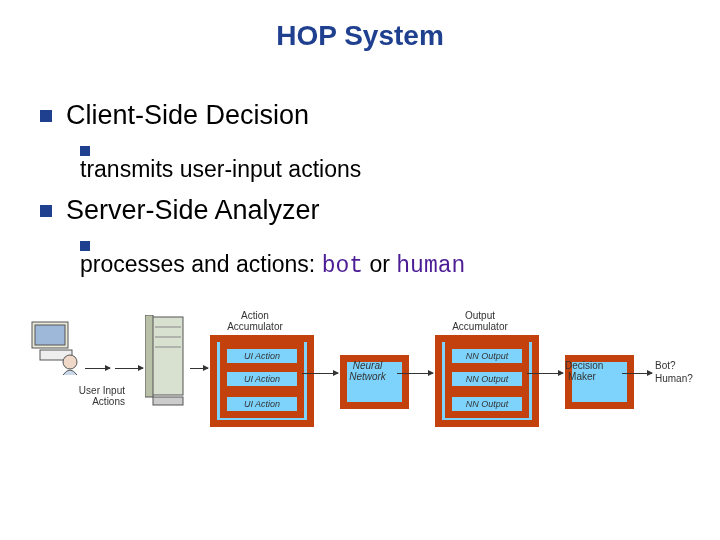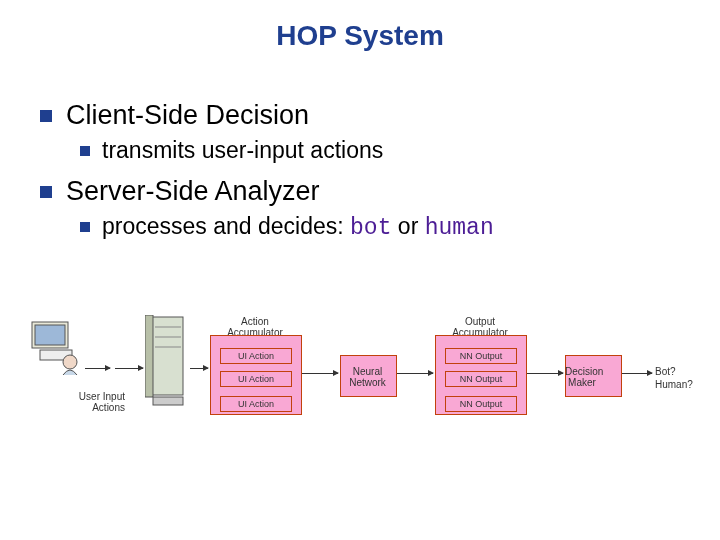--- a/index.html
+++ b/index.html
@@ -2,28 +2,28 @@
 <html><head>
 <meta charset="utf-8">
 <style>
   html,body{margin:0;padding:0;width:720px;height:540px;background:#fff;font-family:Arial,Helvetica,sans-serif;}
   .slide{position:relative;width:720px;height:540px;}
   .title{position:absolute;top:20px;left:0;width:720px;text-align:center;font-size:28px;font-weight:bold;color:#1f3f8f;}
   .bullets{position:absolute;top:100px;left:40px;width:640px;}
   .b1{display:flex;align-items:flex-start;margin-bottom:6px;}
   .b1 .sq{width:12px;height:12px;background:#1f3f8f;margin-top:10px;margin-right:14px;flex:none;}
   .b1 .txt{font-size:27px;color:#000;}
-  .b2{display:flex;align-items:flex-start;margin-left:40px;margin-bottom:12px;}
+  .b2{display:flex;align-items:flex-start;margin-left:40px;margin-bottom:12px;flex-direction:column;}
   .b2 .sq{width:10px;height:10px;background:#1f3f8f;margin-top:9px;margin-right:12px;flex:none;}
   .b2 .txt{font-size:23px;color:#000;}
   .red{color:#4c1d95;font-family:'Courier New',monospace;}
   .diagram{position:absolute;top:310px;left:30px;width:660px;height:160px;}
   .diagram *{position:absolute;}
-  .lbl{font-size:10px;color:#333;text-align:center;line-height:1.1;margin-top:6px;}
-  .box{border:1px solid #c2410c;background:#f9a8d4;}
+  .lbl{font-size:10px;color:#333;text-align:center;line-height:1.1;}
+  .box{border:7px solid #c2410c;background:#7dd3fc;font-style:italic;}
   .small{font-size:9px;}
   .arrow-h{height:1px;background:#333;}
   .arrow-h::after{content:"";position:absolute;right:-1px;top:-3px;border-left:6px solid #333;border-top:3.5px solid transparent;border-bottom:3.5px solid transparent;}
 </style>
 </head>
 <body>
 
 <div class="slide">
   <div class="title">HOP System</div>
 
@@ -36,21 +36,21 @@
       <div class="sq"></div>
       <div class="txt">transmits user-input actions</div>
     </div>
     <div class="b1">
       <div class="sq"></div>
       <div class="txt">Server-Side Analyzer</div>
     </div>
     <div class="b2">
       <div class="sq"></div>
       <div class="txt">
-        <span>processes and decides: </span><span class="red">bot</span><span> or </span><span class="red">human</span>
+        <span>processes and actions: </span><span class="red">bot</span><span> or </span><span class="red">human</span>
       </div>
     </div>
   </div>
 
   <div class="diagram">
 
     <svg style="left:0;top:10px;width:55px;height:60px;">
       <rect x="2" y="2" width="36" height="26" fill="#e8e8d8" stroke="#555"></rect>
       <rect x="5" y="5" width="30" height="20" fill="#9db8d8" stroke="#555"></rect>
       <rect x="10" y="30" width="32" height="10" fill="#eee" stroke="#555"></rect>
@@ -73,21 +73,21 @@
 
     <div class="lbl" style="left:190px;top:0px;width:70px;white-space:pre-line;">Action
 Accumulator</div>
     <div class="box" style="left:180px;top:25px;width:90px;height:78px;"></div>
     <div class="box small lbl" style="left:190px;top:32px;width:70px;height:14px;line-height:14px;">UI Action</div>
     <div class="box small lbl" style="left:190px;top:55px;width:70px;height:14px;line-height:14px;">UI Action</div>
     <div class="box small lbl" style="left:190px;top:80px;width:70px;height:14px;line-height:14px;">UI Action</div>
     <div class="arrow-h" style="left:160px;top:58px;width:18px;"></div>
 
     <div class="box" style="left:310px;top:45px;width:55px;height:40px;"></div>
-    <div class="lbl" style="left:310px;top:50px;width:55px;white-space:pre-line;">Neural
+    <div class="lbl" style="left:310px;top:50px;width:55px;white-space:pre-line;font-style:italic;">Neural
 Network</div>
     <div class="arrow-h" style="left:272px;top:63px;width:36px;"></div>
 
     <div class="lbl" style="left:415px;top:0px;width:70px;white-space:pre-line;">Output
 Accumulator</div>
     <div class="box" style="left:405px;top:25px;width:90px;height:78px;"></div>
     <div class="box small lbl" style="left:415px;top:32px;width:70px;height:14px;line-height:14px;">NN Output</div>
     <div class="box small lbl" style="left:415px;top:55px;width:70px;height:14px;line-height:14px;">NN Output</div>
     <div class="box small lbl" style="left:415px;top:80px;width:70px;height:14px;line-height:14px;">NN Output</div>
     <div class="arrow-h" style="left:367px;top:63px;width:36px;"></div>

